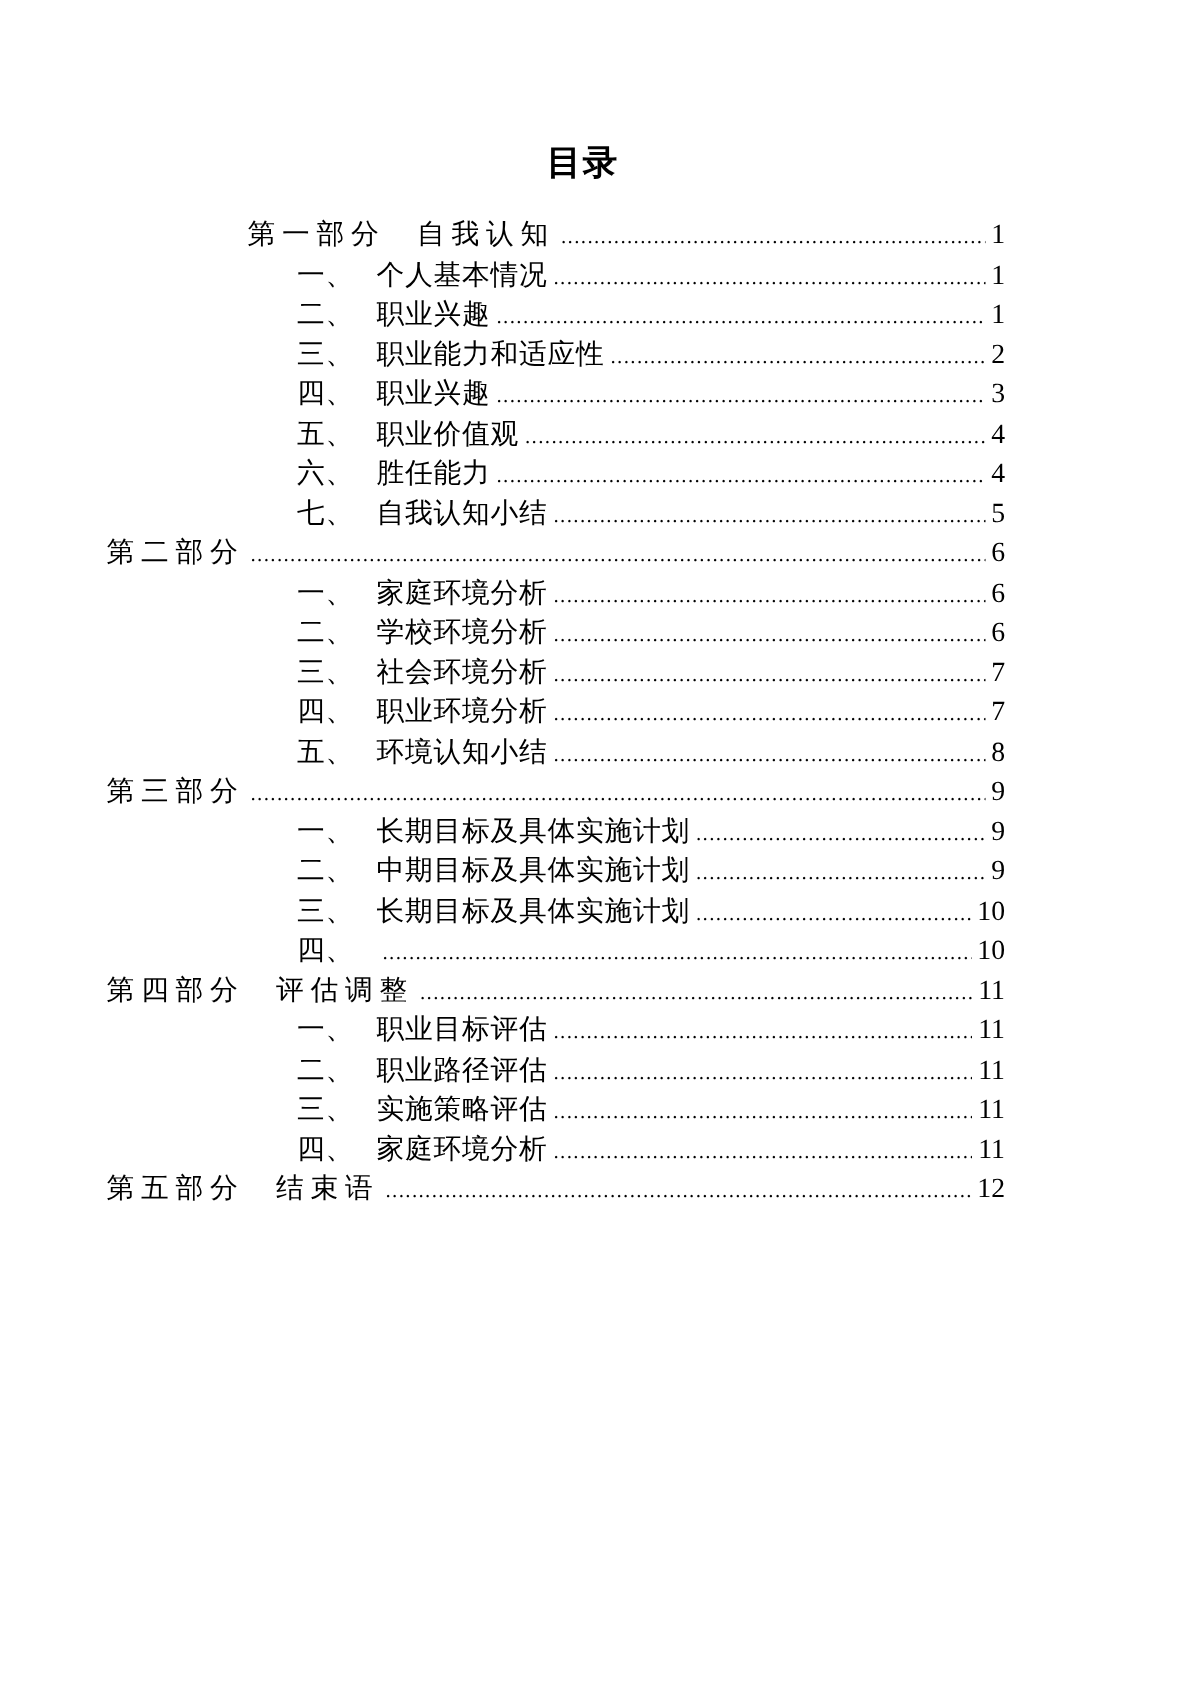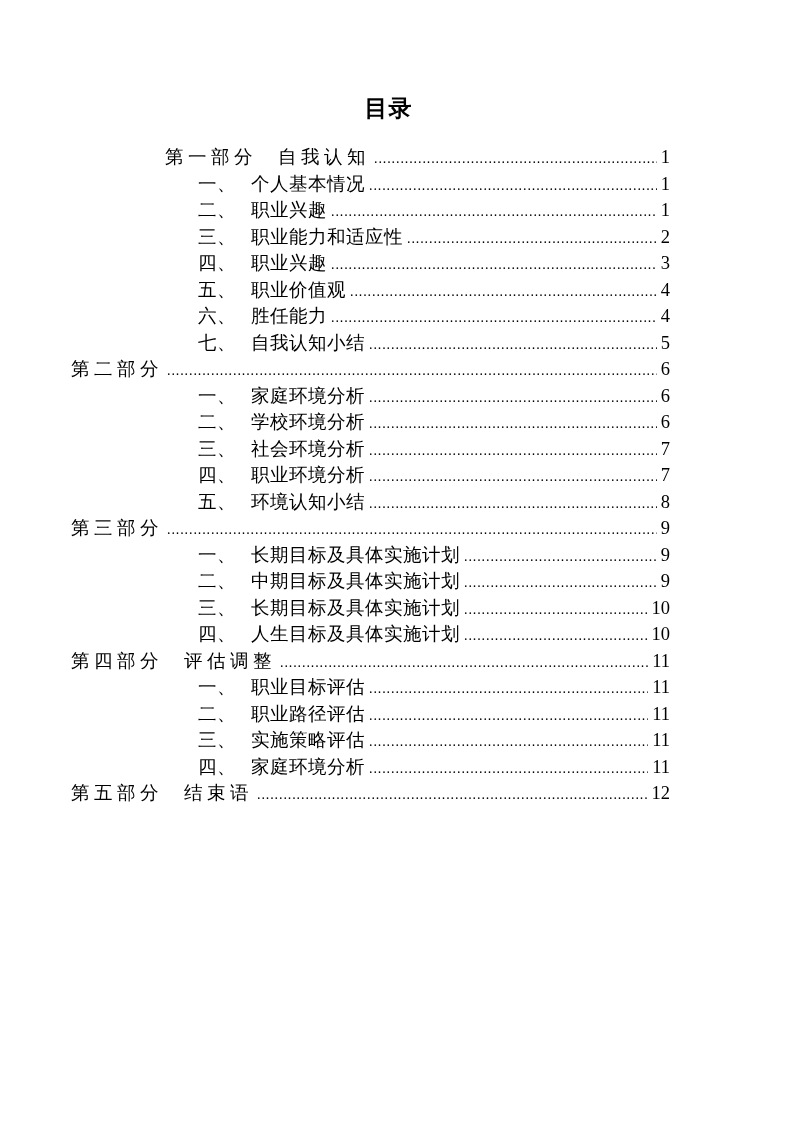--- a/index.html
+++ b/index.html
@@ -194,21 +194,20 @@
         <span class="pagenum">9</span>
       </div>
       <div class="row l2">
         <span class="entry-label">三、</span>
         <span class="entry-title">长期目标及具体实施计划</span>
         <span class="leader">............................................................................................................................................................................................................................................................................................................</span>
         <span class="pagenum">10</span>
       </div>
       <div class="row l2">
         <span class="entry-label">四、</span>
-        <span class="entry-title">人生目标及具体实施计划</span>
         <span class="leader">............................................................................................................................................................................................................................................................................................................</span>
         <span class="pagenum">10</span>
       </div>
       <div class="row l1">
         <span class="entry-label">第四部分</span>
         <span class="entry-title">评估调整</span>
         <span class="leader">............................................................................................................................................................................................................................................................................................................</span>
         <span class="pagenum">11</span>
       </div>
       <div class="row l2">

